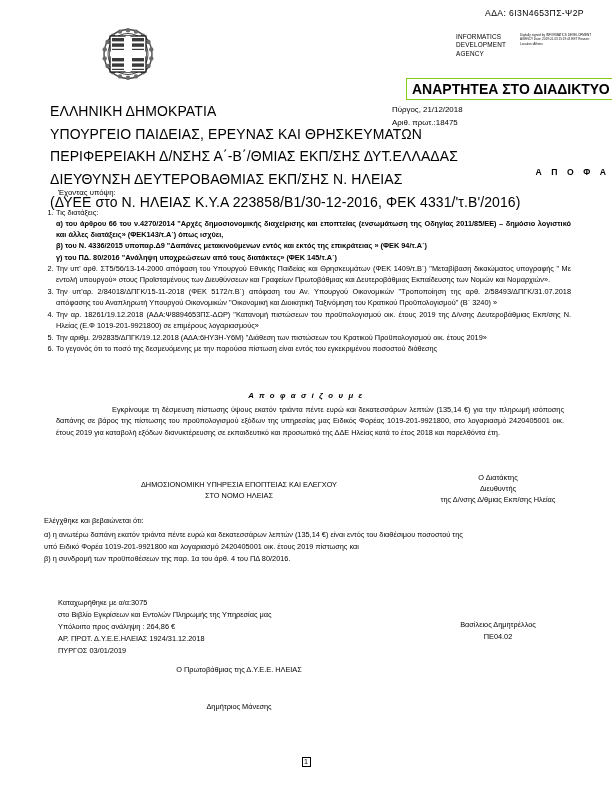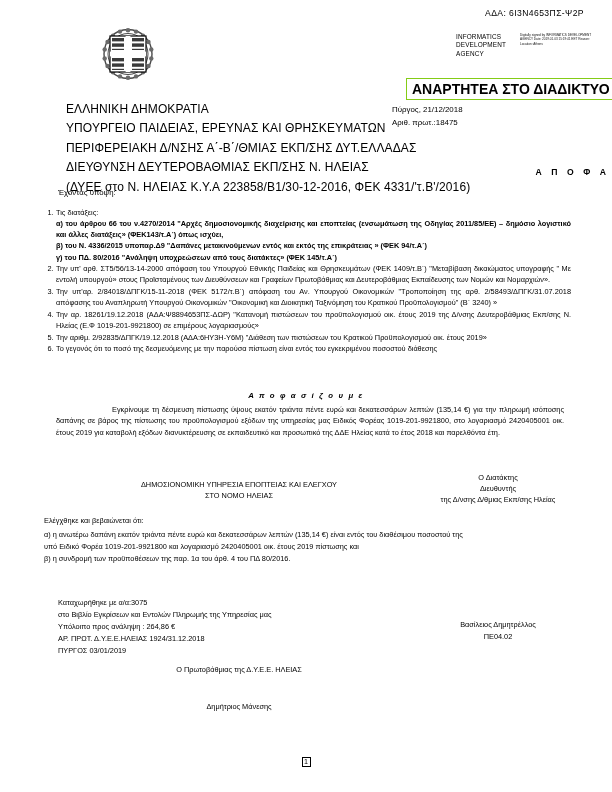--- a/index.html
+++ b/index.html
@@ -76,22 +76,22 @@
     padding: 1.5px 5px 2px 5px;
     font-size: 14px;
     white-space: nowrap;
     font-weight: bold;
   }
 
   
   .hdr-left {
     position: absolute;
     top: 100px;
-    left: 66px;
-    font-size: 12px;
+    left: 50px;
+    font-size: 14px;
     line-height: 1.62;
     white-space: nowrap;
   }
   .hdr-left div { letter-spacing: 0.1px; }
 
   
   .hdr-right {
     position: absolute;
     top: 104px;
     left: 392px;

